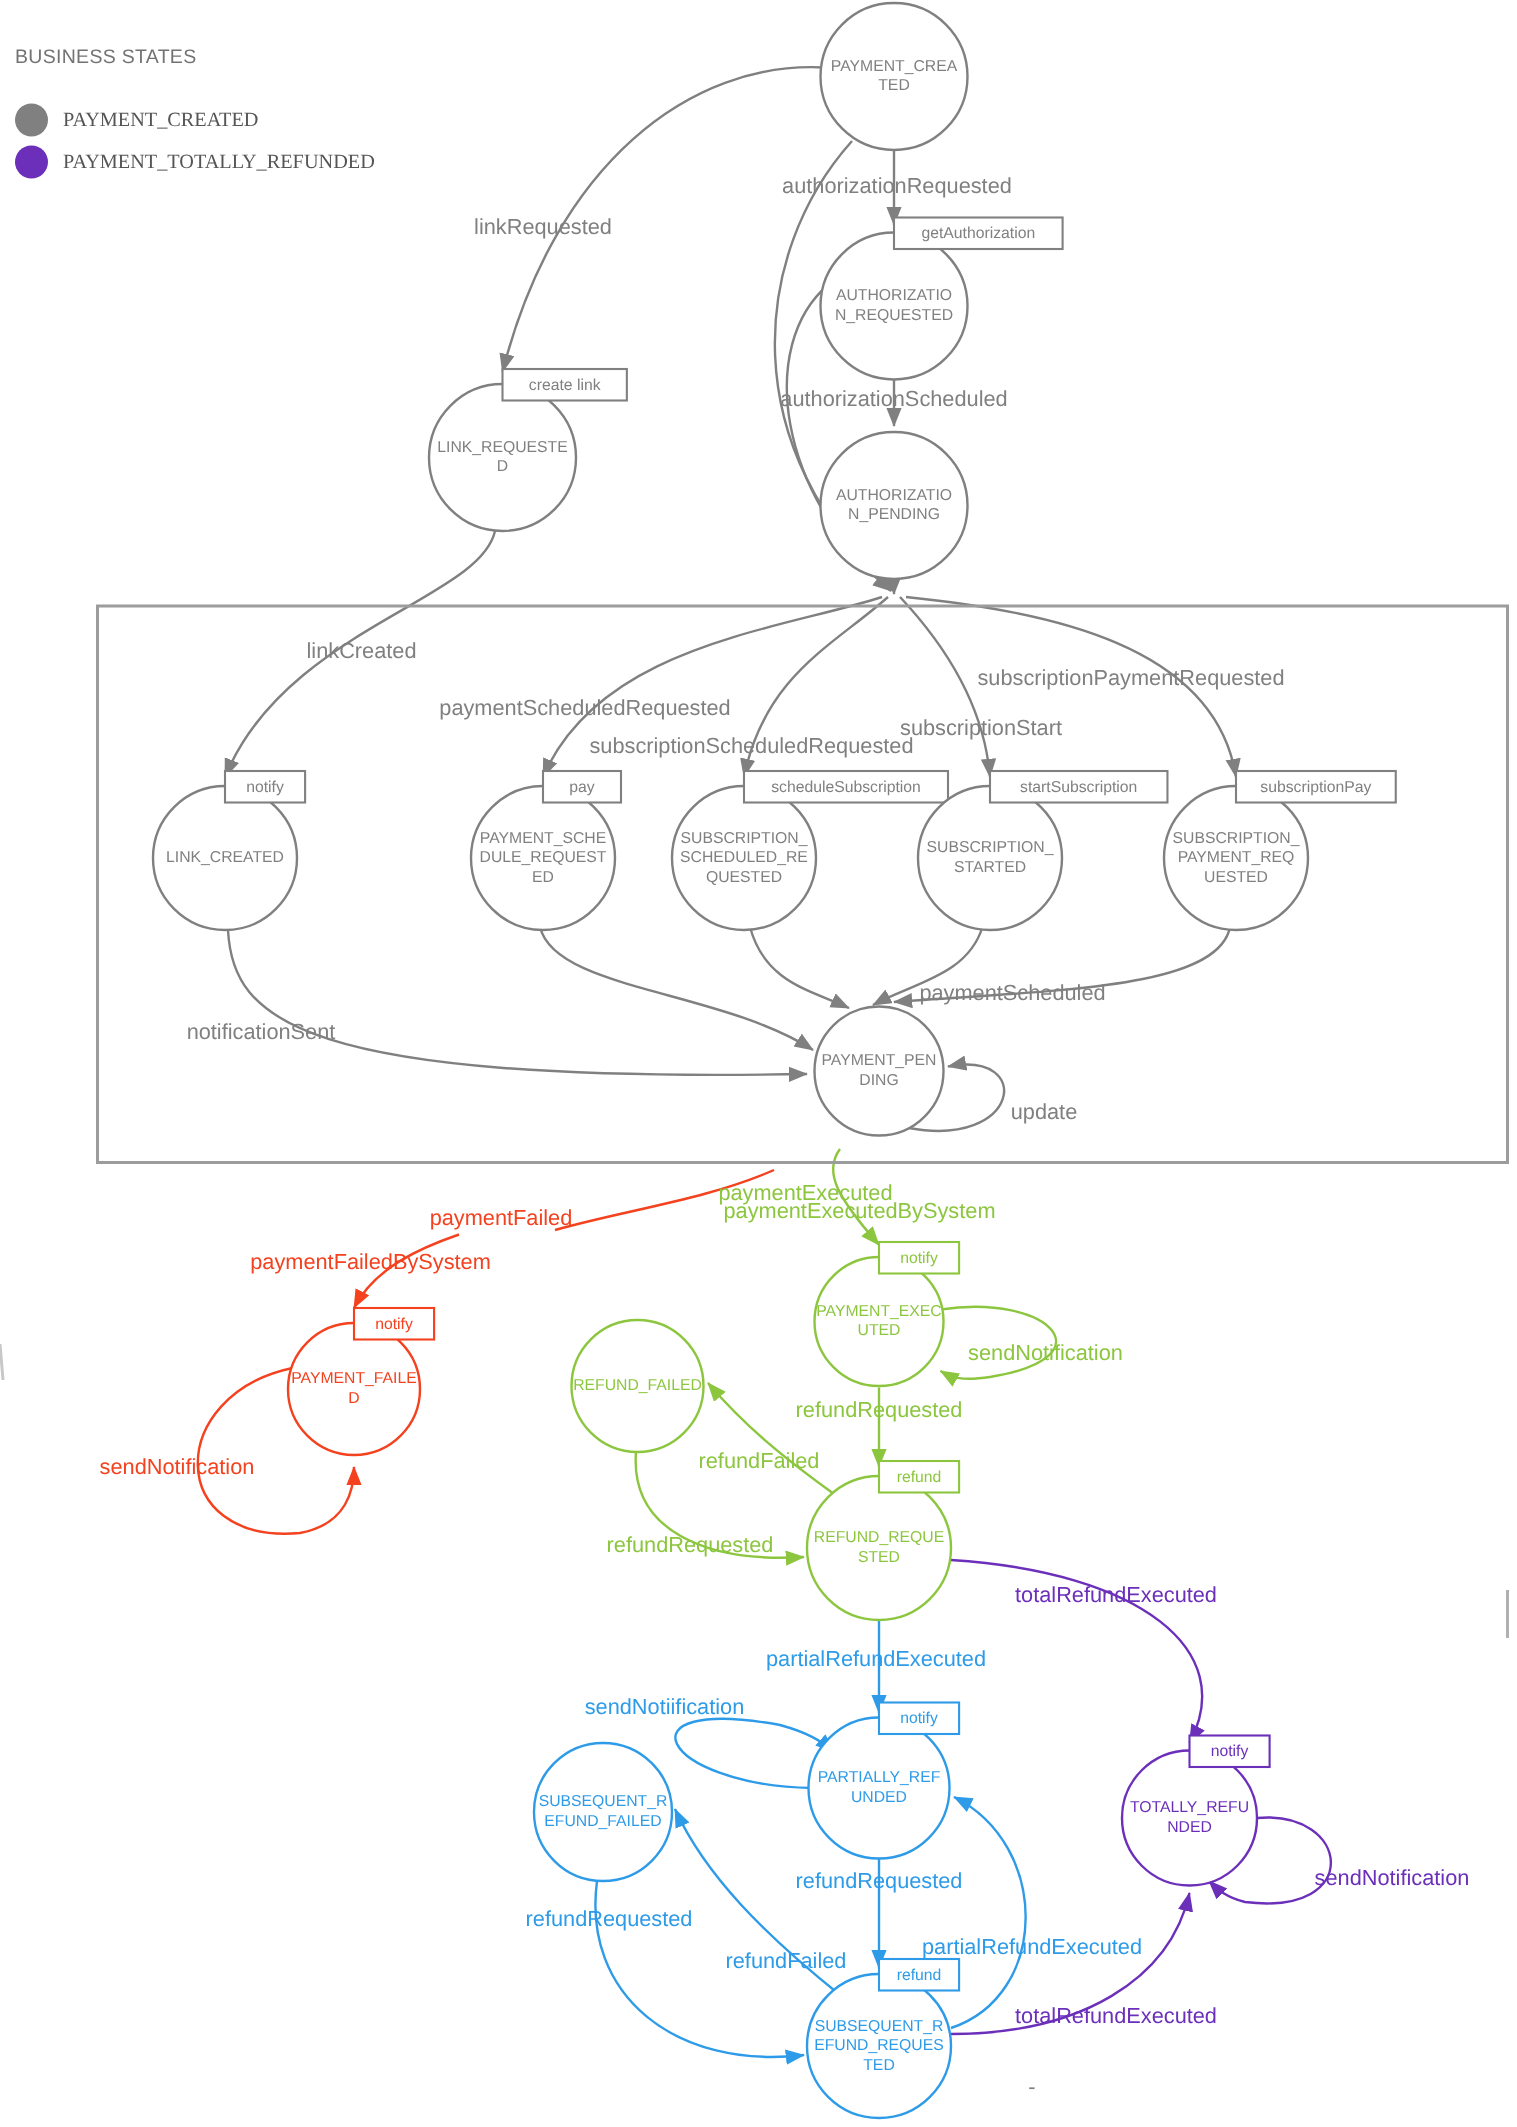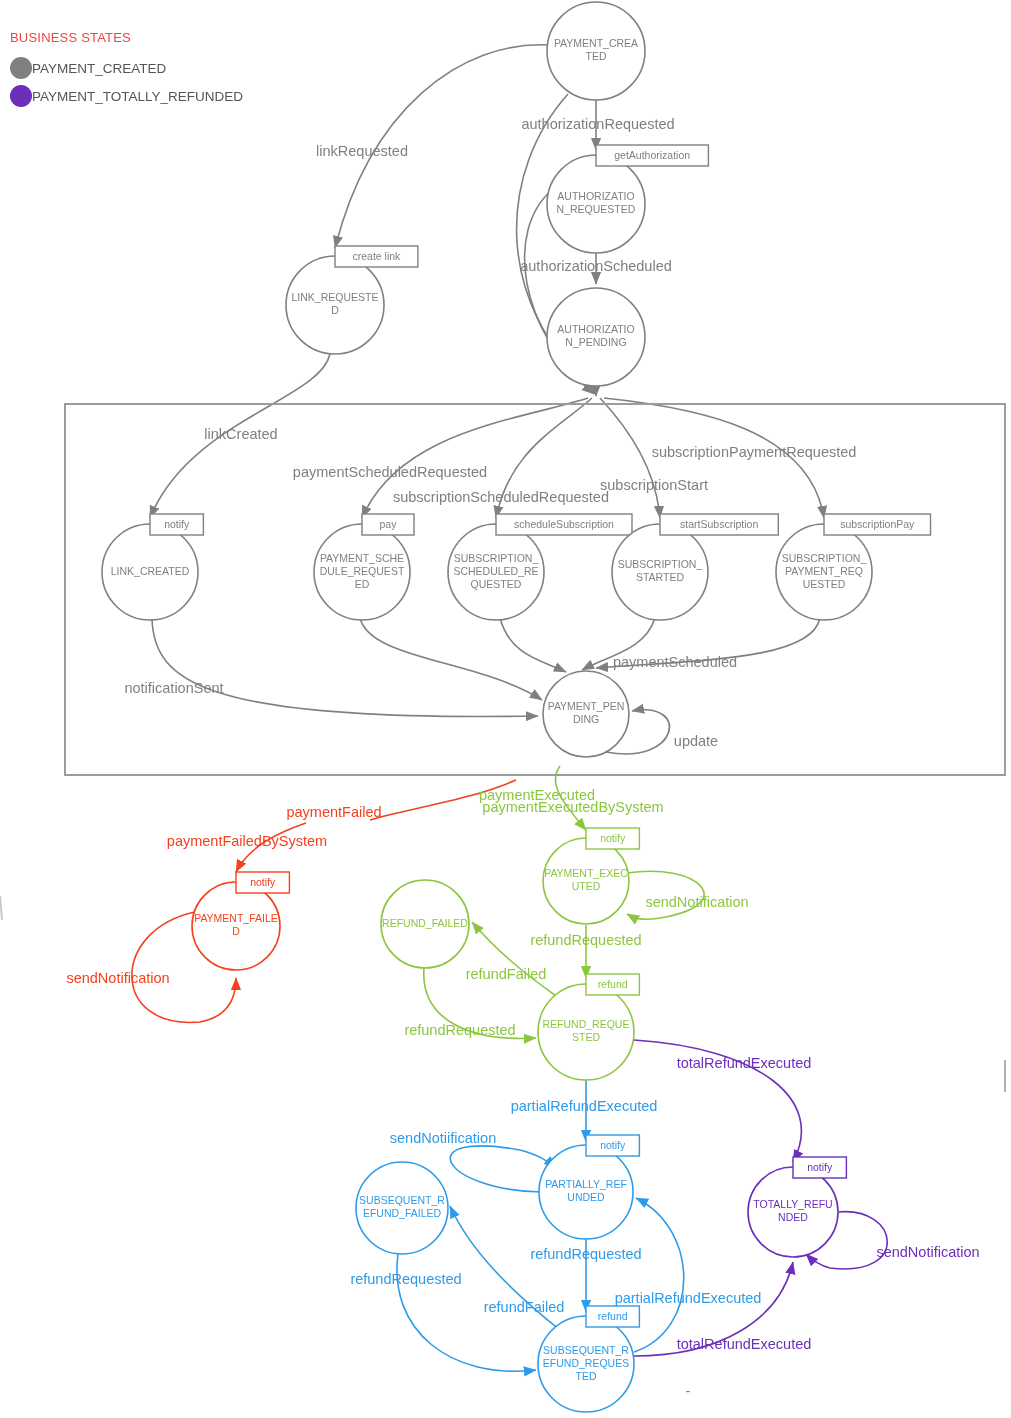--- a/index.html
+++ b/index.html
@@ -1,23 +1,23 @@
 <!DOCTYPE html>
 <html><head>
 <meta charset="utf-8">
 <style>
   html,body{margin:0;padding:0;background:#fff;}
   body{width:1011px;height:1418px;position:relative;overflow:hidden;
        font-family:"Liberation Sans","DejaVu Sans",sans-serif;color:#808080;}
   #canvas{position:absolute;inset:0;width:1011px;height:1418px;}
   .legend{position:absolute;left:10px;top:30px;}
-  .legend-title{font-size:13px;color:#ef4444;letter-spacing:.2px;margin-bottom:9px;}
+  .legend-title{font-size:13px;color:#737373;letter-spacing:.2px;margin-bottom:21px;}
   .legend-row{display:flex;align-items:center;height:28px;}
   .legend-dot{width:22px;height:22px;border-radius:50%;flex:0 0 22px;}
-  .legend-label{font-size:13.5px;color:#555;white-space:nowrap;}
+  .legend-label{font-size:13.5px;color:#555;margin-left:10px;white-space:nowrap;font-family:Liberation Serif, serif;}
   svg text{font-family:"Liberation Sans","DejaVu Sans",sans-serif;}
   .state-label{font-size:10.5px;text-anchor:middle;dominant-baseline:middle;}
   .action-label{font-size:10.5px;text-anchor:middle;dominant-baseline:middle;}
   .edge-label{font-size:14.5px;text-anchor:middle;dominant-baseline:middle;}
   .node-circle{fill:#fff;stroke-width:1.6;}
   .action-box{fill:#fff;stroke-width:1.4;}
   .edge{fill:none;stroke-width:1.6;}
   .container-rect{fill:none;stroke:#9c9c9c;stroke-width:2;}
 </style>
 </head>

